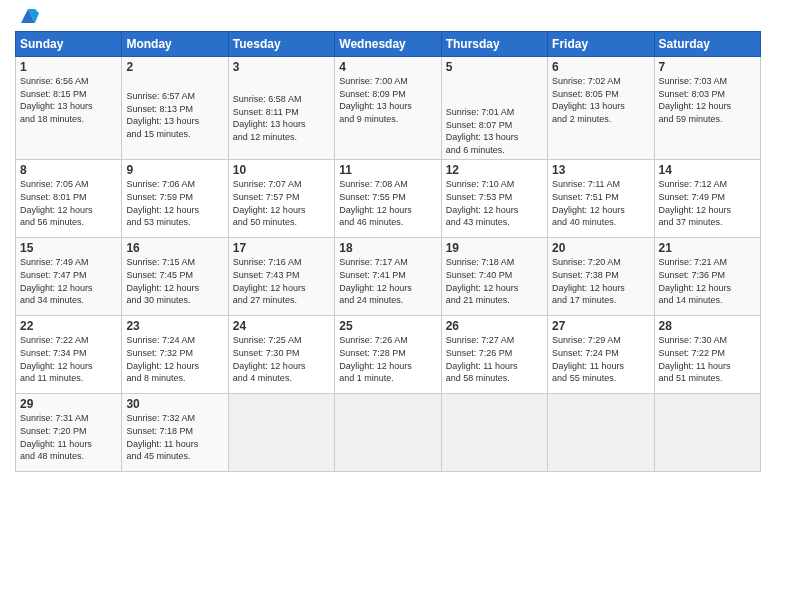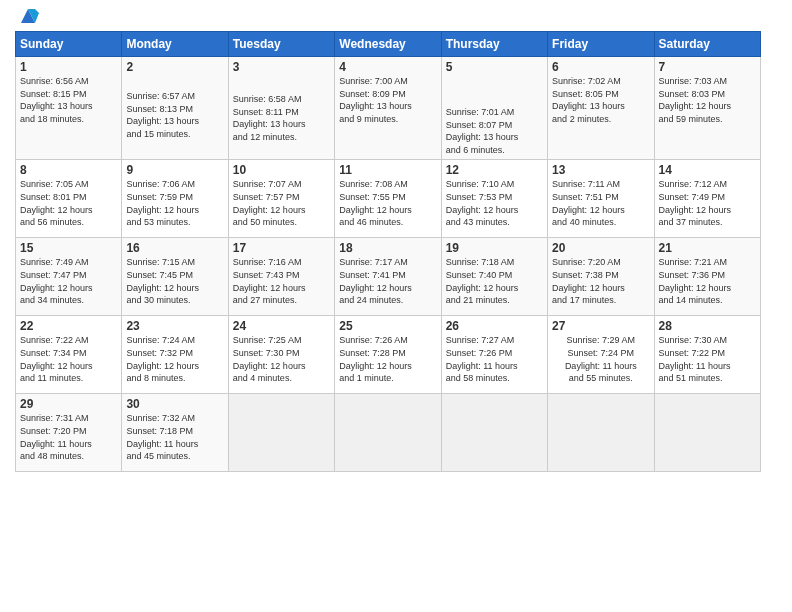--- a/index.html
+++ b/index.html
@@ -300,21 +300,21 @@
           </td>
           <td>
             <span class="day-num">26</span>
             <div class="day-info" style="white-space: pre-line;">Sunrise: 7:27 AM
 Sunset: 7:26 PM
 Daylight: 11 hours
 and 58 minutes.</div>
           </td>
           <td>
             <span class="day-num">27</span>
-            <div class="day-info" style="white-space: pre-line; text-align: center;">Sunrise: 7:29 AM
+            <div class="day-info" style="white-space: pre-line;">Sunrise: 7:29 AM
 Sunset: 7:24 PM
 Daylight: 11 hours
 and 55 minutes.</div>
           </td>
           <td>
             <span class="day-num">28</span>
             <div class="day-info" style="white-space: pre-line;">Sunrise: 7:30 AM
 Sunset: 7:22 PM
 Daylight: 11 hours
 and 51 minutes.</div>

